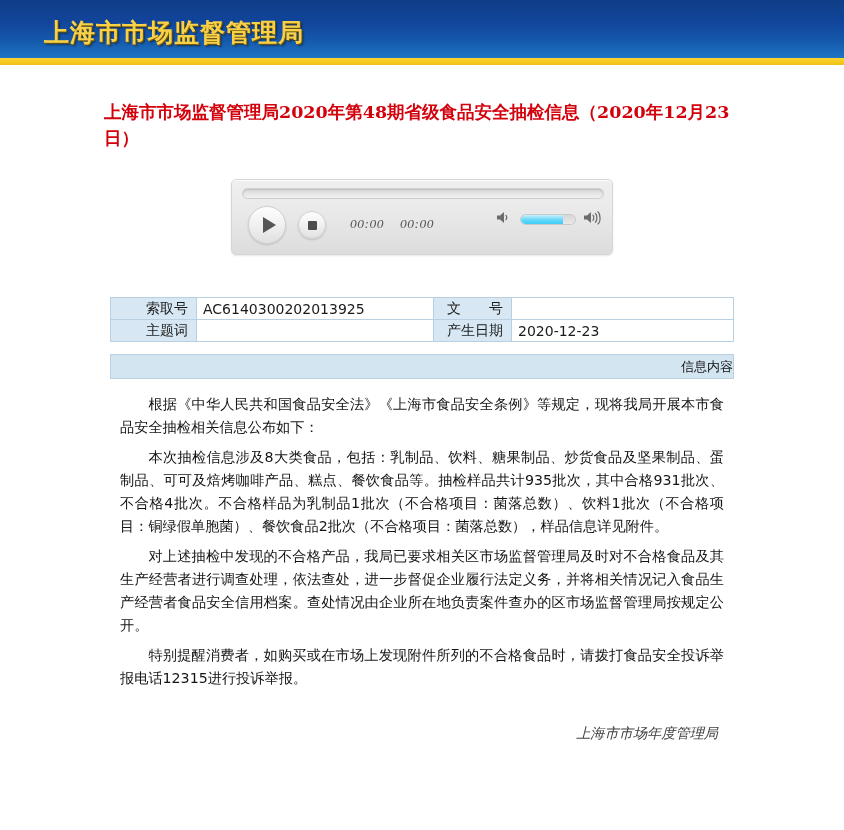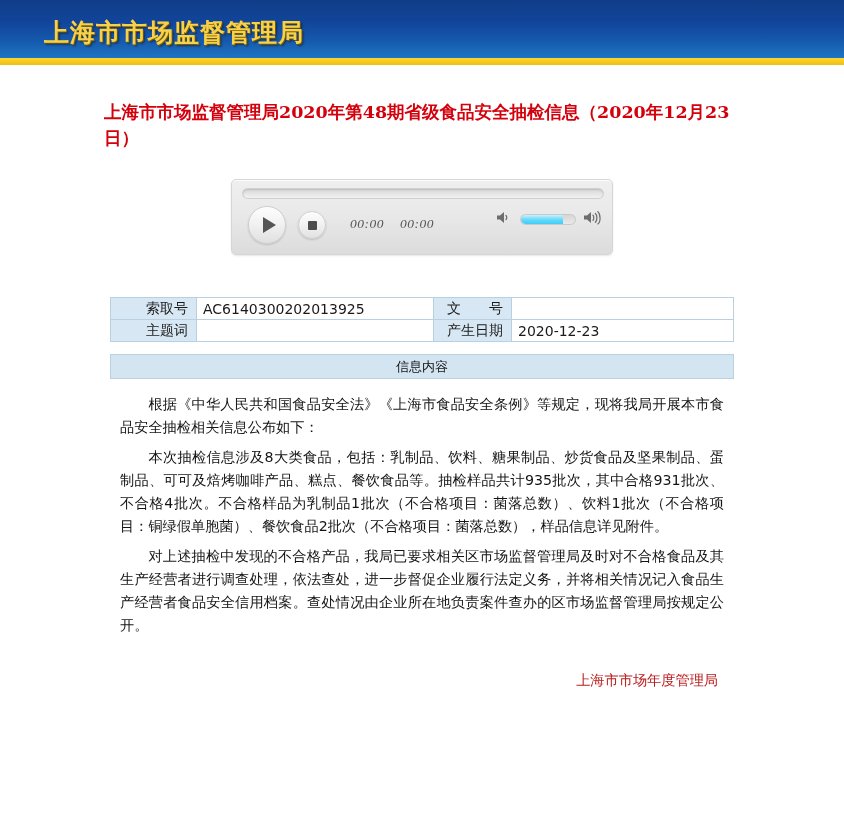--- a/index.html
+++ b/index.html
@@ -172,21 +172,21 @@
 
   
   .info-band {
     margin: 12px auto 0 auto;
     width: 624px;
     height: 25px;
     background: #d4e5f2;
     border: 1px solid #b9cfe2;
     display: flex;
     align-items: center;
-    justify-content: center;
+    justify-content: flex-end;
     font-size: 13px;
     color: #111111;
   }
 
   
   .article {
     margin: 14px auto 0 auto;
     width: 604px;
   }
   .article p {
@@ -199,21 +199,22 @@
     font-family: "DejaVu Sans", "Liberation Sans", sans-serif;
   }
   .sign-block {
     margin-top: 28px;
     text-align: right;
     padding-right: 6px;
   }
   .sign-block div {
     font-size: 14.2px;
     line-height: 30px;
-    color: #b91c1c;
+    color: #404040;
+    font-style: italic;
   }
 </style>
 </head>
 <body>
 
 <div class="site-header">
   <div class="site-header-title">上海市市场监督管理局</div>
 </div>
 <div class="header-gold-bar"></div>
 
@@ -278,17 +279,18 @@
   </table>
 
 <div class="info-band">
   <span>信息内容</span>
 </div>
 
 <div class="article">
   <p>根据《中华人民共和国食品安全法》《上海市食品安全条例》等规定，现将我局开展本市食品安全抽检相关信息公布如下：</p>
   <p>本次抽检信息涉及8大类食品，包括：乳制品、饮料、糖果制品、炒货食品及坚果制品、蛋制品、可可及焙烤咖啡产品、糕点、餐饮食品等。抽检样品共计935批次，其中合格931批次、不合格4批次。不合格样品为乳制品1批次（不合格项目：菌落总数）、饮料1批次（不合格项目：铜绿假单胞菌）、餐饮食品2批次（不合格项目：菌落总数），样品信息详见附件。</p>
   <p>对上述抽检中发现的不合格产品，我局已要求相关区市场监督管理局及时对不合格食品及其生产经营者进行调查处理，依法查处，进一步督促企业履行法定义务，并将相关情况记入食品生产经营者食品安全信用档案。查处情况由企业所在地负责案件查办的区市场监督管理局按规定公开。</p>
+  <p>特别提醒消费者，如购买或在市场上发现附件所列的不合格食品时，请拨打食品安全投诉举报电话12315进行投诉举报。</p>
 
   <div class="sign-block">
     <div>上海市市场年度管理局</div>
   </div>
 </div>
 
 </body></html>

